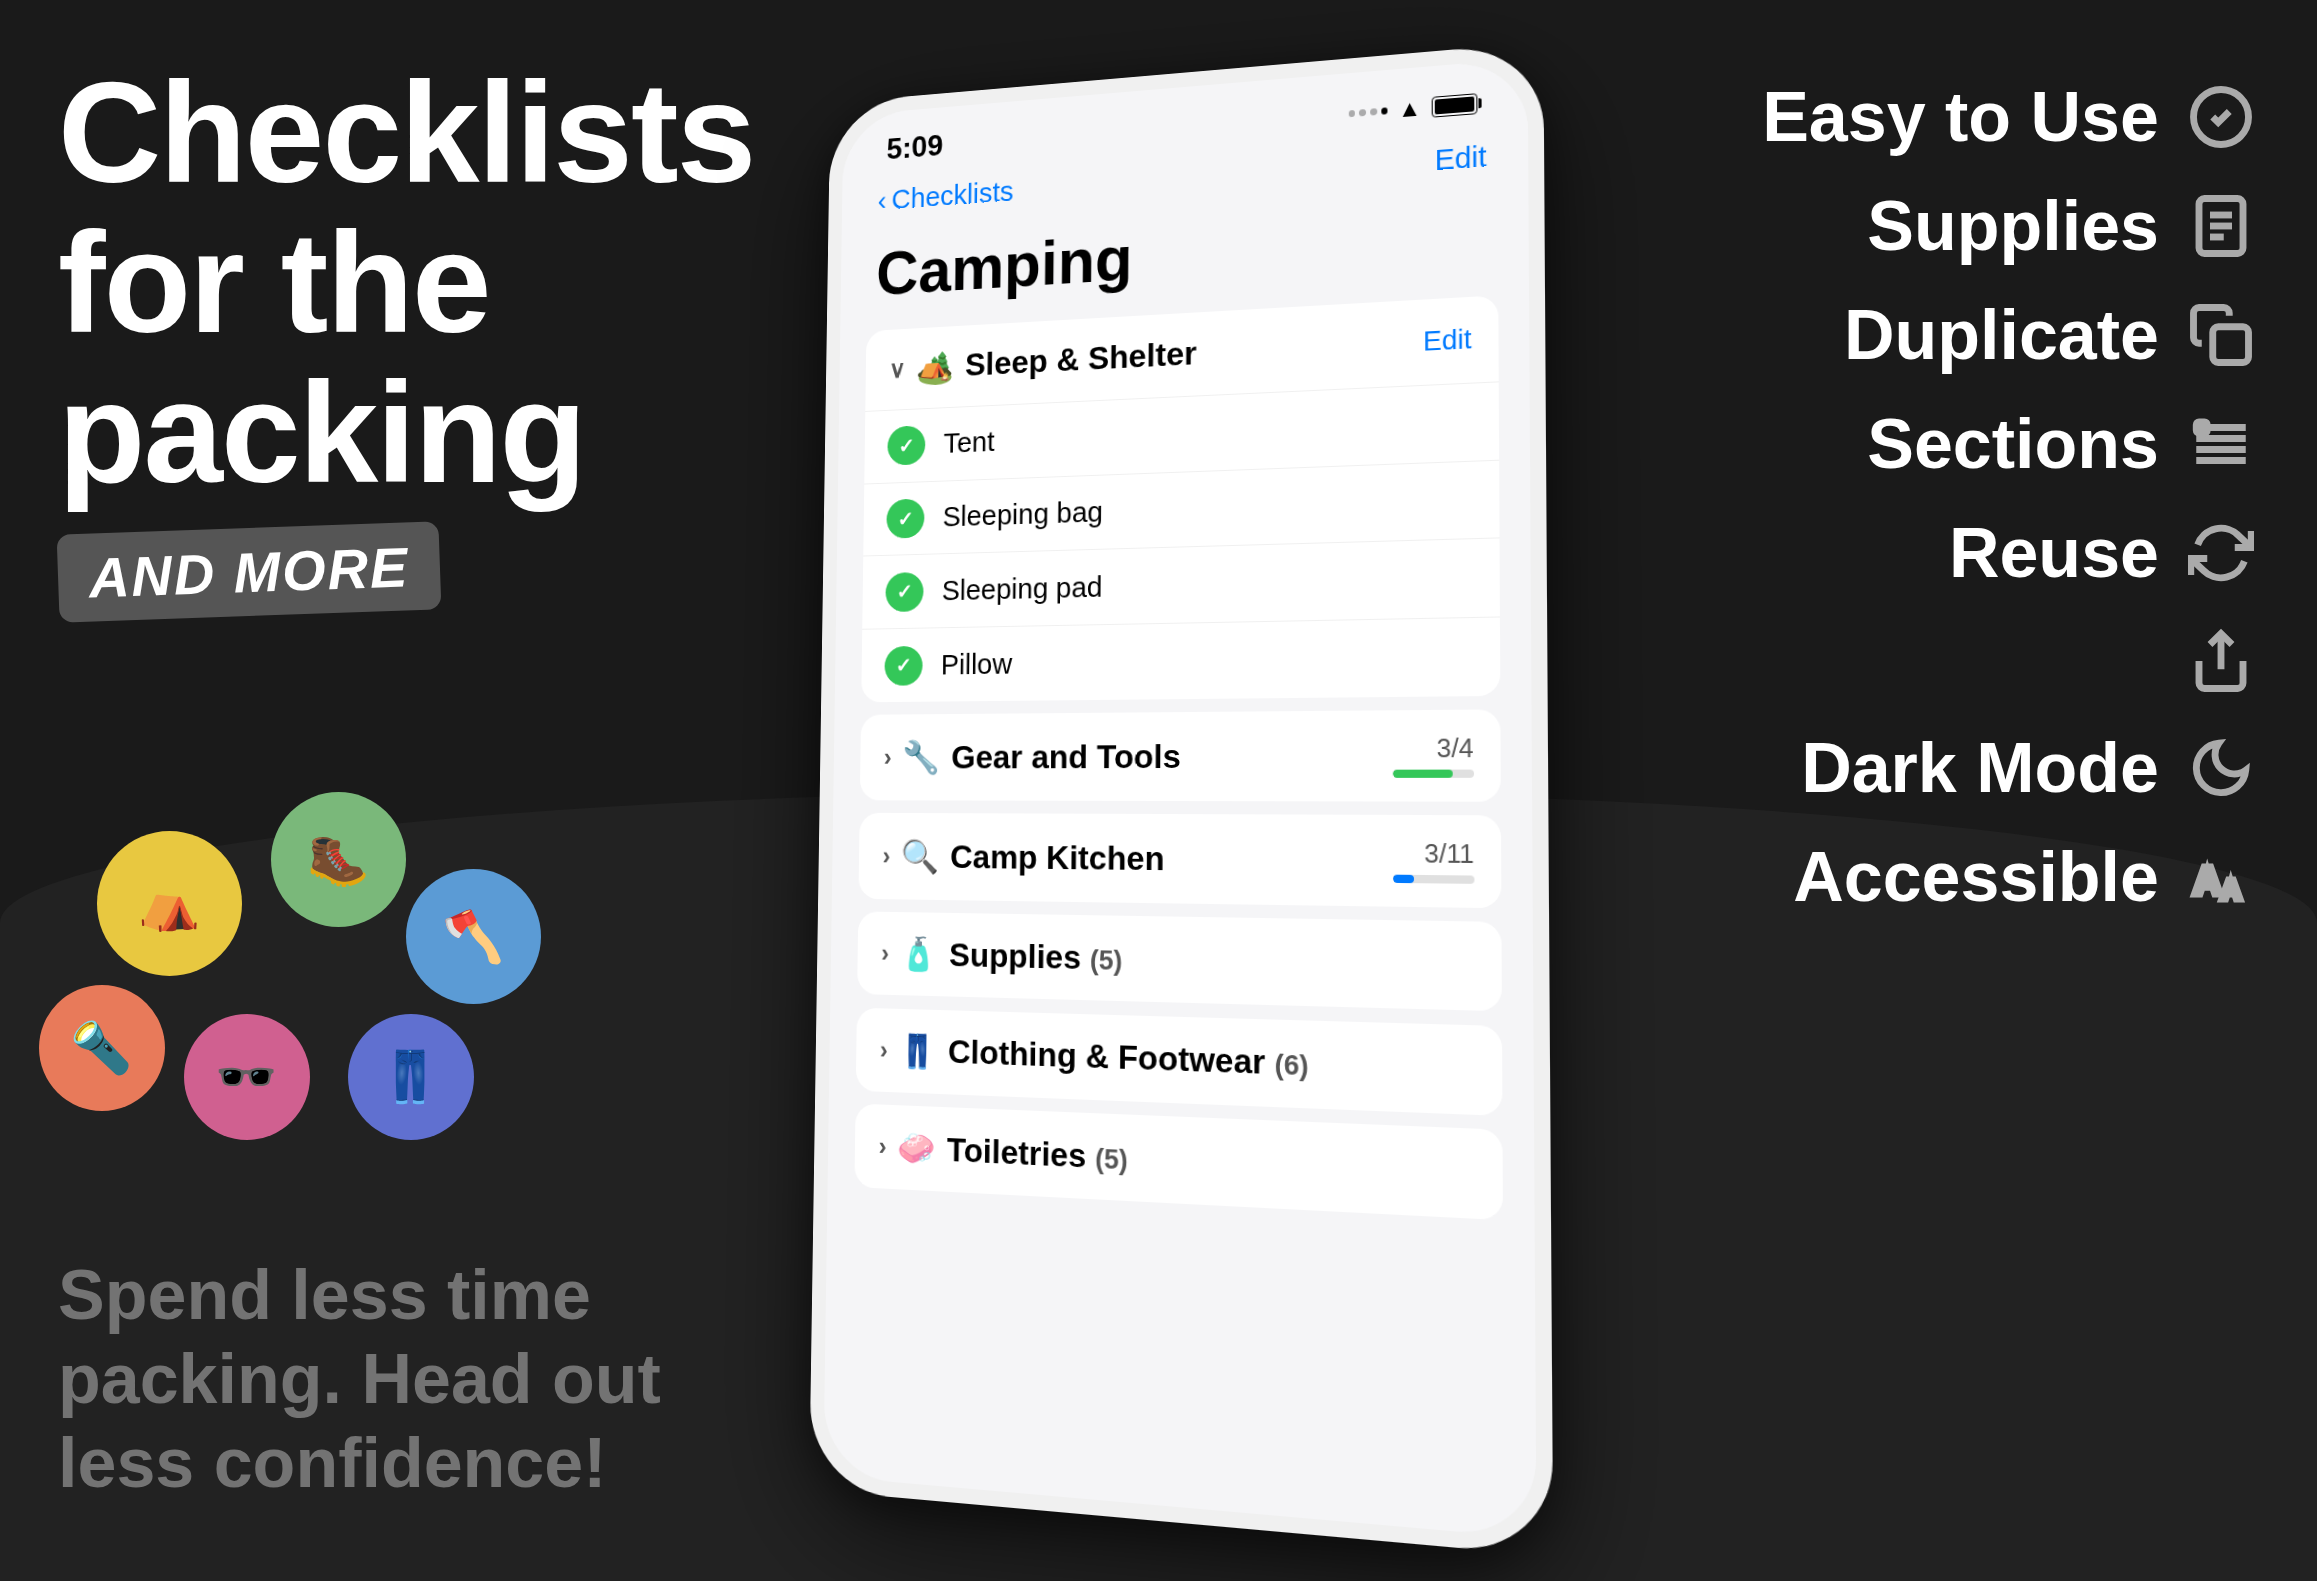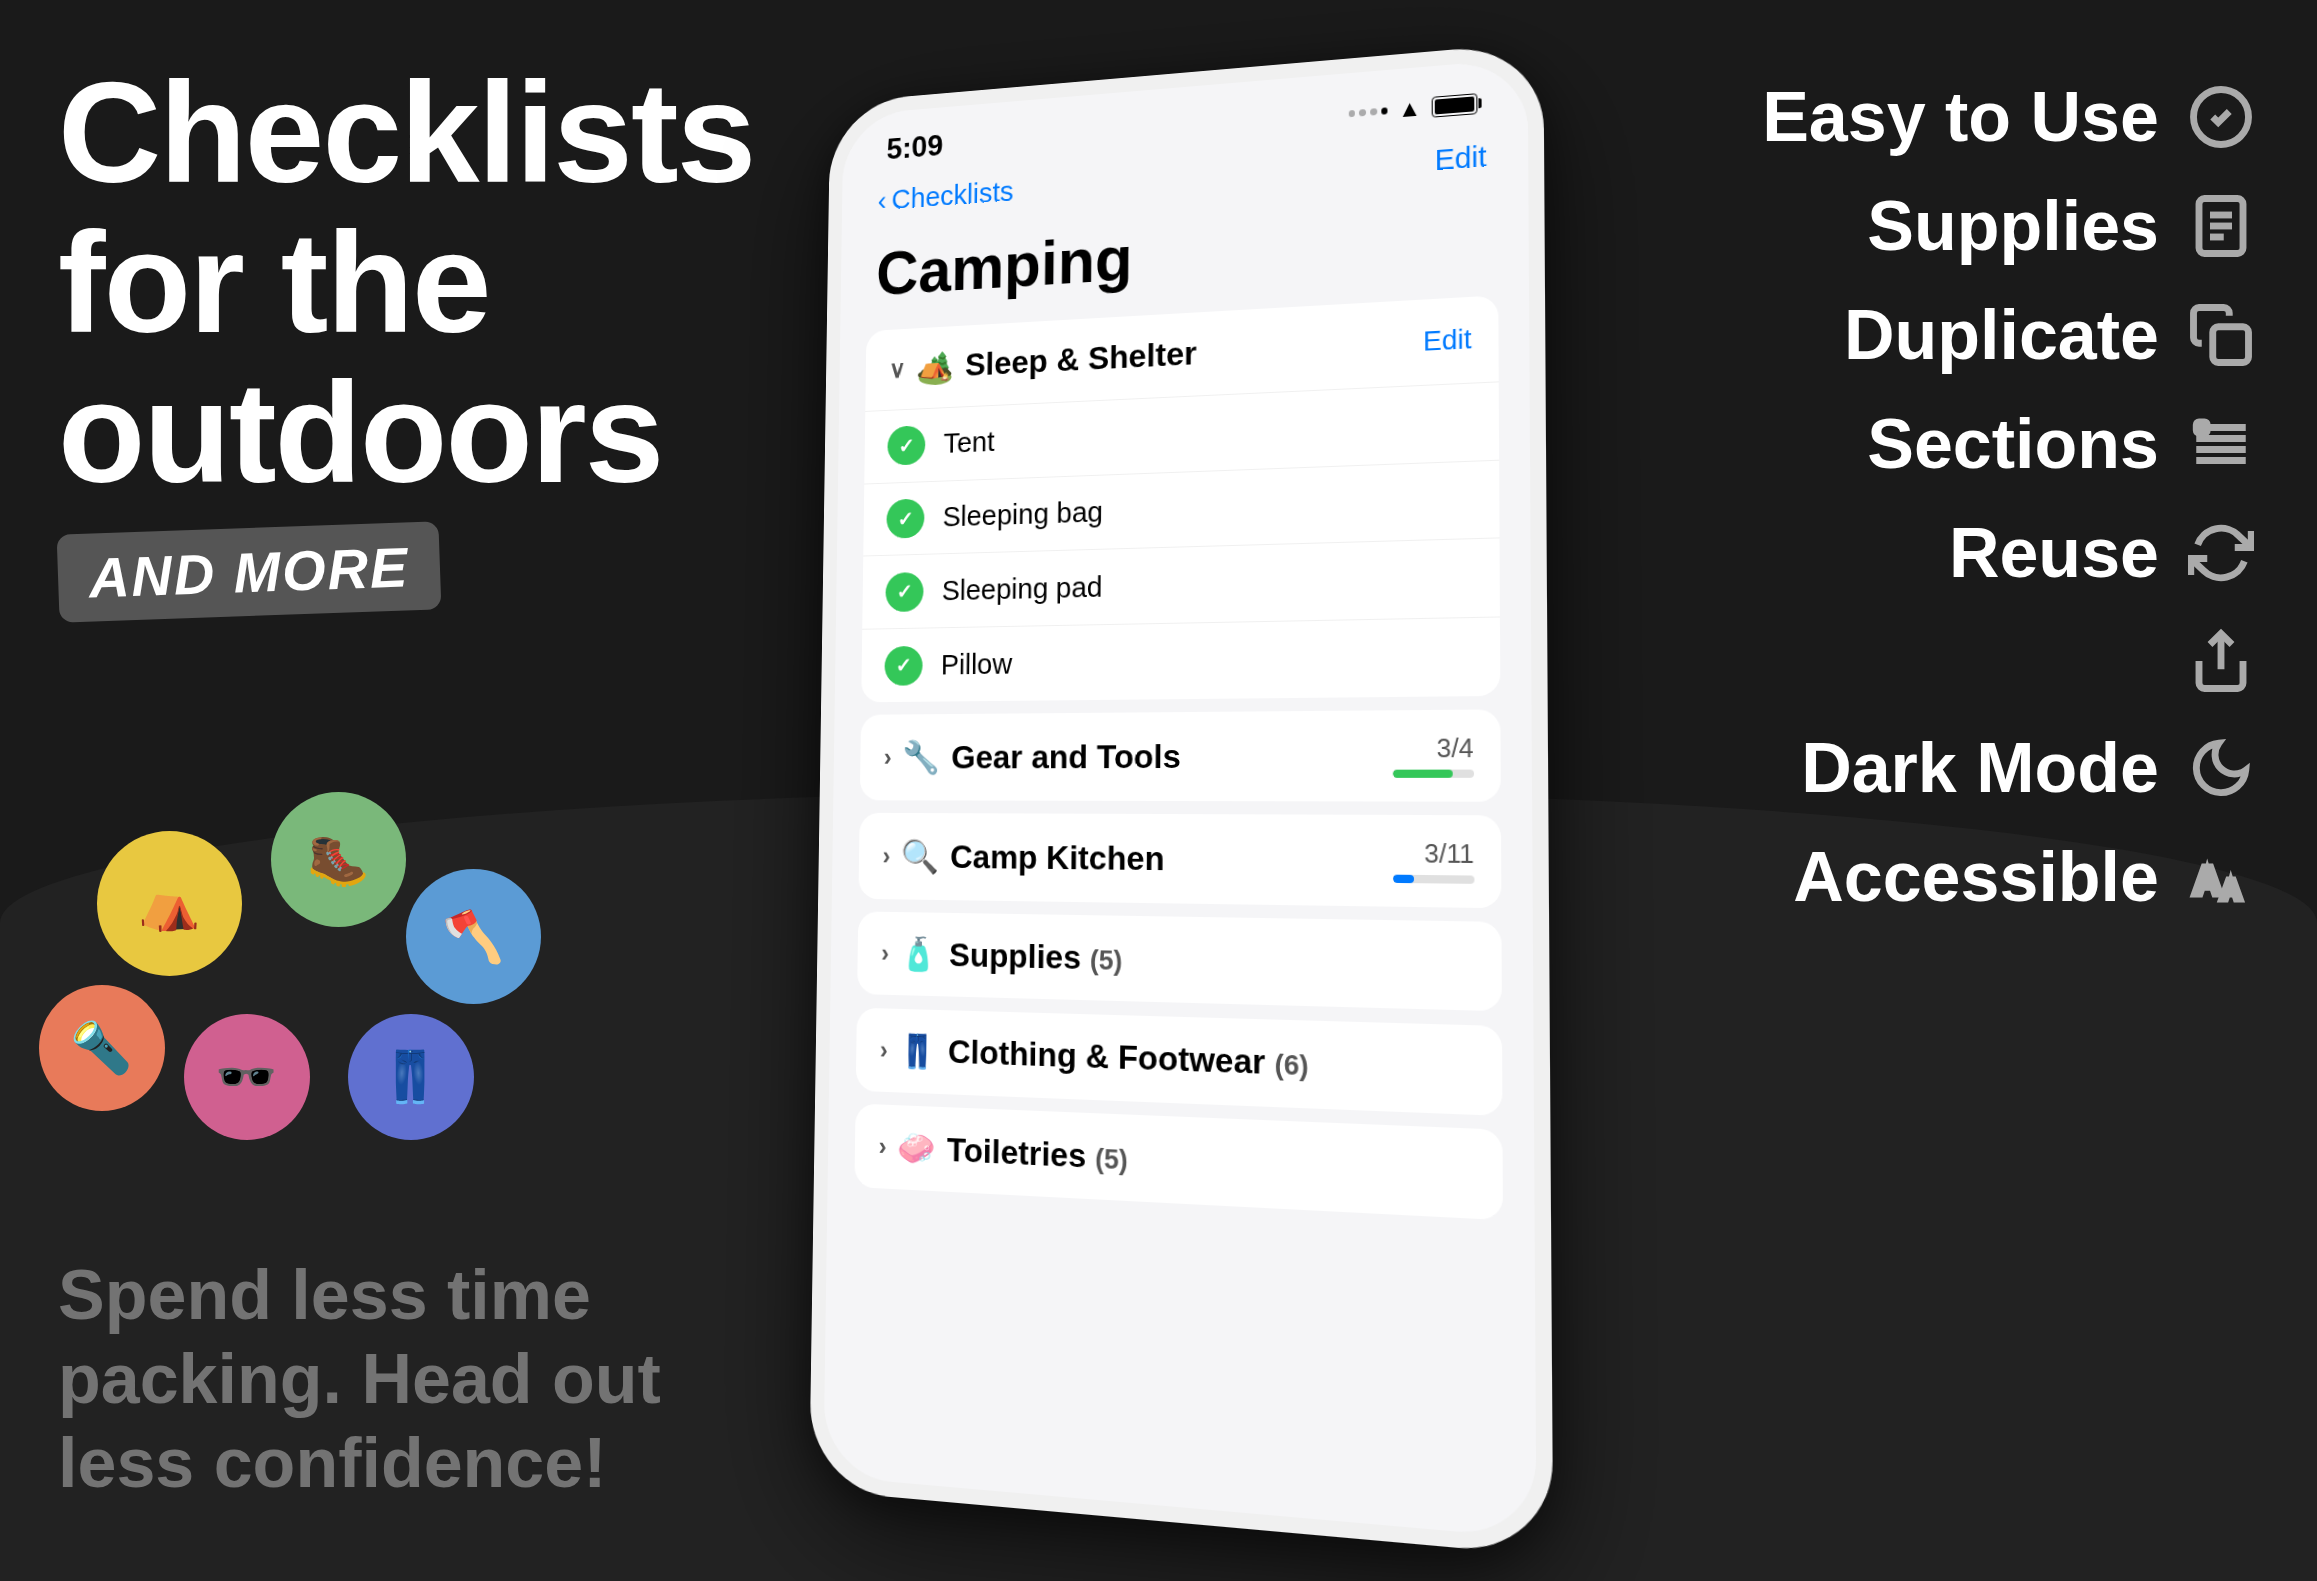--- a/index.html
+++ b/index.html
@@ -369,21 +369,21 @@
   </style>
 </head>
 <body>
 
 <div class="bg-wave"></div>
 
 <div class="left-panel">
   <div class="main-headline">
     <span>Checklists</span><br>
     <span>for the</span><br>
-    <span>outdoors</span>
+    <span>packing</span>
   </div>
   <div class="and-more-badge">and more</div>
 </div>
 
 <div class="icons-cluster">
   <div class="emoji-circle emoji-c1">⛺</div>
   <div class="emoji-circle emoji-c2">🥾</div>
   <div class="emoji-circle emoji-c3">🪓</div>
   <div class="emoji-circle emoji-c4">🔦</div>
   <div class="emoji-circle emoji-c5">🕶️</div>

